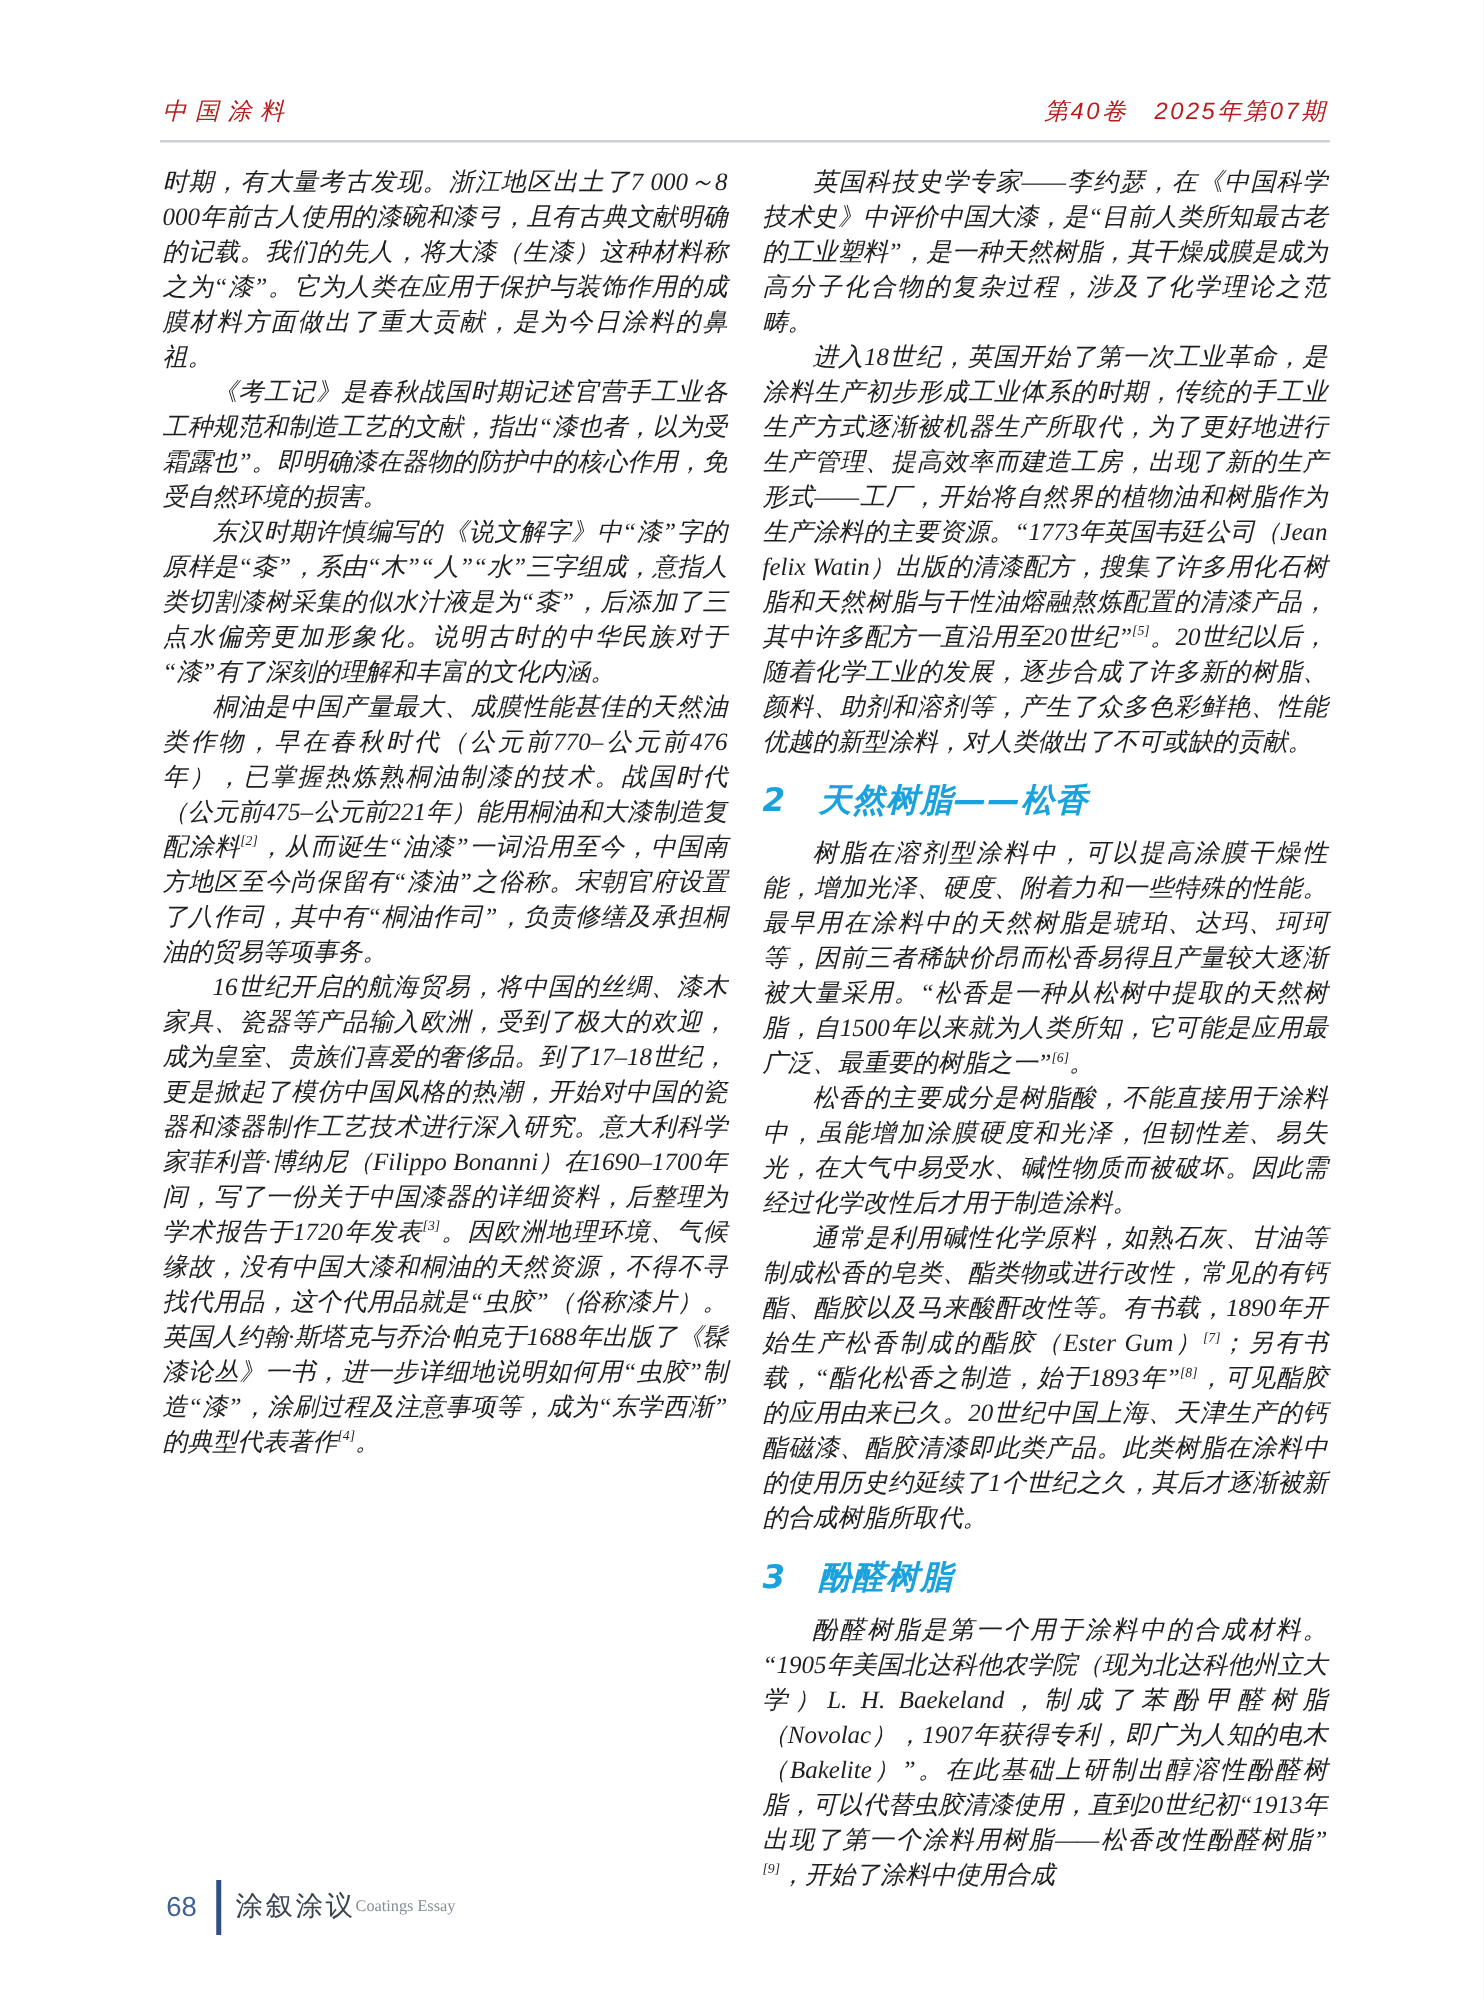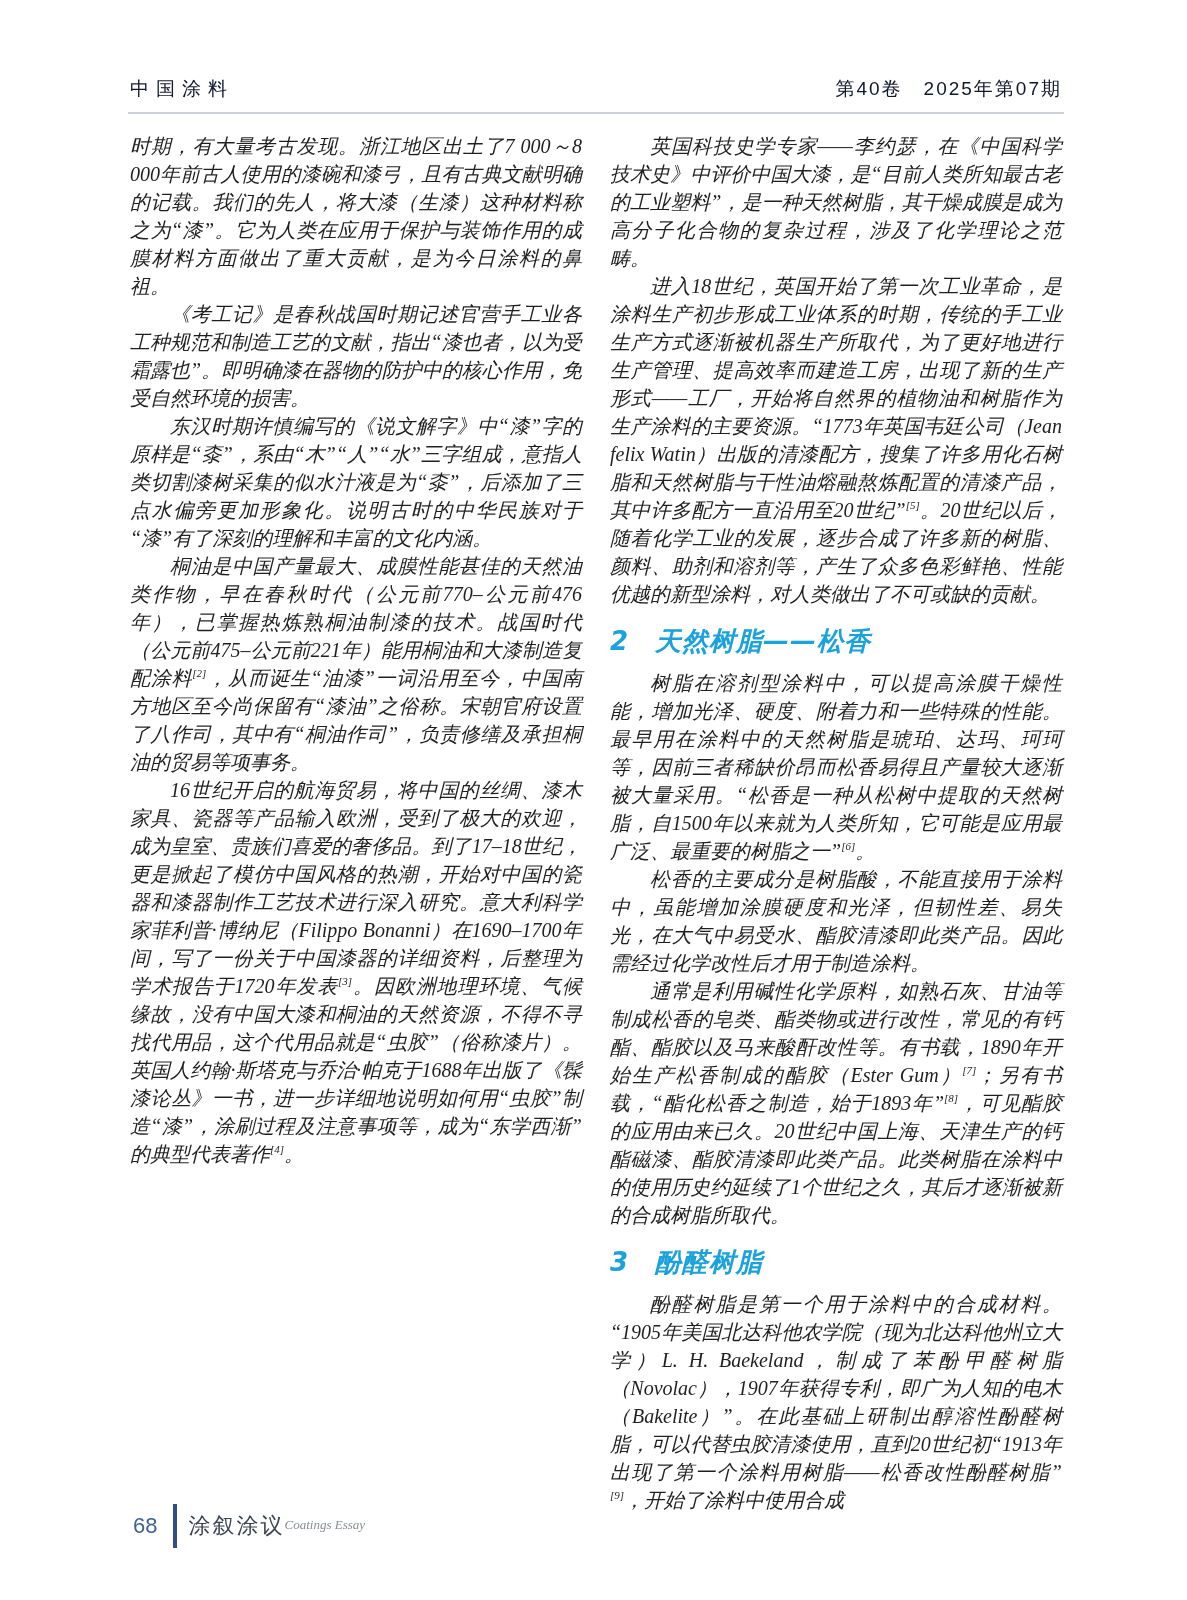--- a/index.html
+++ b/index.html
@@ -9,21 +9,21 @@
     margin:0 auto;
     background:#ffffff;
     font-family:"Liberation Serif","DejaVu Serif",serif;
     overflow:hidden;
   }
   
   .page-header{
     position:absolute;top:76px;left:130px;width:932px;
     display:flex;justify-content:space-between;align-items:flex-end;
     font-family:"Liberation Sans","DejaVu Sans",sans-serif;
-    font-size:19px;color:#0f172a;
+    font-size:19px;color:#b91c1c;font-style:italic;
   }
   .journal-name{letter-spacing:7px;}
   .issue-info{letter-spacing:2px;}
   .header-rule{
     position:absolute;top:112px;left:128px;width:936px;height:2px;
     background:#ccd1d6;
   }
   
   .columns{
     position:absolute;top:132px;left:130px;width:932px;
@@ -61,21 +61,20 @@
     margin-left:16px;margin-right:11px;
   }
   .footer-col{display:flex;flex-direction:row;}
   .column-title{
     font-family:"DejaVu Sans","Liberation Sans",sans-serif;
     font-size:22px;line-height:24px;color:#3c4450;letter-spacing:2px;
   }
   .column-subtitle{
     font-size:13px;line-height:15px;color:#868c94;margin-top:3px;
     font-family:"Liberation Serif","DejaVu Serif",serif;
-    font-style:italic;
   }
 </style>
 </head>
 <body>
 
 <div class="page">
 
   <header class="page-header">
     <span class="journal-name">中国涂料</span>
     <span class="issue-info">第40卷　2025年第07期</span>
@@ -89,21 +88,21 @@
         <p class="para">《考工记》是春秋战国时期记述官营手工业各工种规范和制造工艺的文献，指出“漆也者，以为受霜露也”。即明确漆在器物的防护中的核心作用，免受自然环境的损害。</p>
         <p class="para">东汉时期许慎编写的《说文解字》中“漆”字的原样是“桼”，系由“木”“人”“水”三字组成，意指人类切割漆树采集的似水汁液是为“桼”，后添加了三点水偏旁更加形象化。说明古时的中华民族对于“漆”有了深刻的理解和丰富的文化内涵。</p>
         <p class="para">桐油是中国产量最大、成膜性能甚佳的天然油类作物，早在春秋时代（公元前770–公元前476年），已掌握热炼熟桐油制漆的技术。战国时代（公元前475–公元前221年）能用桐油和大漆制造复配涂料<sup>[2]</sup>，从而诞生“油漆”一词沿用至今，中国南方地区至今尚保留有“漆油”之俗称。宋朝官府设置了八作司，其中有“桐油作司”，负责修缮及承担桐油的贸易等项事务。</p>
         <p class="para">16世纪开启的航海贸易，将中国的丝绸、漆木家具、瓷器等产品输入欧洲，受到了极大的欢迎，成为皇室、贵族们喜爱的奢侈品。到了17–18世纪，更是掀起了模仿中国风格的热潮，开始对中国的瓷器和漆器制作工艺技术进行深入研究。意大利科学家菲利普·博纳尼（Filippo Bonanni）在1690–1700年间，写了一份关于中国漆器的详细资料，后整理为学术报告于1720年发表<sup>[3]</sup>。因欧洲地理环境、气候缘故，没有中国大漆和桐油的天然资源，不得不寻找代用品，这个代用品就是“虫胶”（俗称漆片）。英国人约翰·斯塔克与乔治·帕克于1688年出版了《髹漆论丛》一书，进一步详细地说明如何用“虫胶”制造“漆”，涂刷过程及注意事项等，成为“东学西渐”的典型代表著作<sup>[4]</sup>。</p>
       </section>
     <section class="col" id="col-right">
         <p class="para">英国科技史学专家——李约瑟，在《中国科学技术史》中评价中国大漆，是“目前人类所知最古老的工业塑料”，是一种天然树脂，其干燥成膜是成为高分子化合物的复杂过程，涉及了化学理论之范畴。</p>
         <p class="para">进入18世纪，英国开始了第一次工业革命，是涂料生产初步形成工业体系的时期，传统的手工业生产方式逐渐被机器生产所取代，为了更好地进行生产管理、提高效率而建造工房，出现了新的生产形式——工厂，开始将自然界的植物油和树脂作为生产涂料的主要资源。“1773年英国韦廷公司（Jean felix Watin）出版的清漆配方，搜集了许多用化石树脂和天然树脂与干性油熔融熬炼配置的清漆产品，其中许多配方一直沿用至20世纪”<sup>[5]</sup>。20世纪以后，随着化学工业的发展，逐步合成了许多新的树脂、颜料、助剂和溶剂等，产生了众多色彩鲜艳、性能优越的新型涂料，对人类做出了不可或缺的贡献。</p>
         <h2 class="section-heading"><span class="h-num">2</span><span class="h-title">天然树脂——松香</span></h2>
         <p class="para">树脂在溶剂型涂料中，可以提高涂膜干燥性能，增加光泽、硬度、附着力和一些特殊的性能。最早用在涂料中的天然树脂是琥珀、达玛、珂珂等，因前三者稀缺价昂而松香易得且产量较大逐渐被大量采用。“松香是一种从松树中提取的天然树脂，自1500年以来就为人类所知，它可能是应用最广泛、最重要的树脂之一”<sup>[6]</sup>。</p>
-        <p class="para">松香的主要成分是树脂酸，不能直接用于涂料中，虽能增加涂膜硬度和光泽，但韧性差、易失光，在大气中易受水、酯胶清漆即此类产品。因此需经过化学改性后才用于制造涂料。</p>
+        <p class="para">松香的主要成分是树脂酸，不能直接用于涂料中，虽能增加涂膜硬度和光泽，但韧性差、易失光，在大气中易受水、碱性物质而被破坏。因此需经过化学改性后才用于制造涂料。</p>
         <p class="para">通常是利用碱性化学原料，如熟石灰、甘油等制成松香的皂类、酯类物或进行改性，常见的有钙酯、酯胶以及马来酸酐改性等。有书载，1890年开始生产松香制成的酯胶（Ester Gum）<sup>[7]</sup>；另有书载，“酯化松香之制造，始于1893年”<sup>[8]</sup>，可见酯胶的应用由来已久。20世纪中国上海、天津生产的钙酯磁漆、酯胶清漆即此类产品。此类树脂在涂料中的使用历史约延续了1个世纪之久，其后才逐渐被新的合成树脂所取代。</p>
         <h2 class="section-heading"><span class="h-num">3</span><span class="h-title">酚醛树脂</span></h2>
         <p class="para">酚醛树脂是第一个用于涂料中的合成材料。“1905年美国北达科他农学院（现为北达科他州立大学）L. H. Baekeland，制成了苯酚甲醛树脂（Novolac），1907年获得专利，即广为人知的电木（Bakelite）”。在此基础上研制出醇溶性酚醛树脂，可以代替虫胶清漆使用，直到20世纪初“1913年出现了第一个涂料用树脂——松香改性酚醛树脂”<sup>[9]</sup>，开始了涂料中使用合成</p>
       </section>
   </main>
 
   <footer class="page-footer">
     <span class="pagenum">68</span>
     <div class="footer-bar"></div>
     <div class="footer-col">

